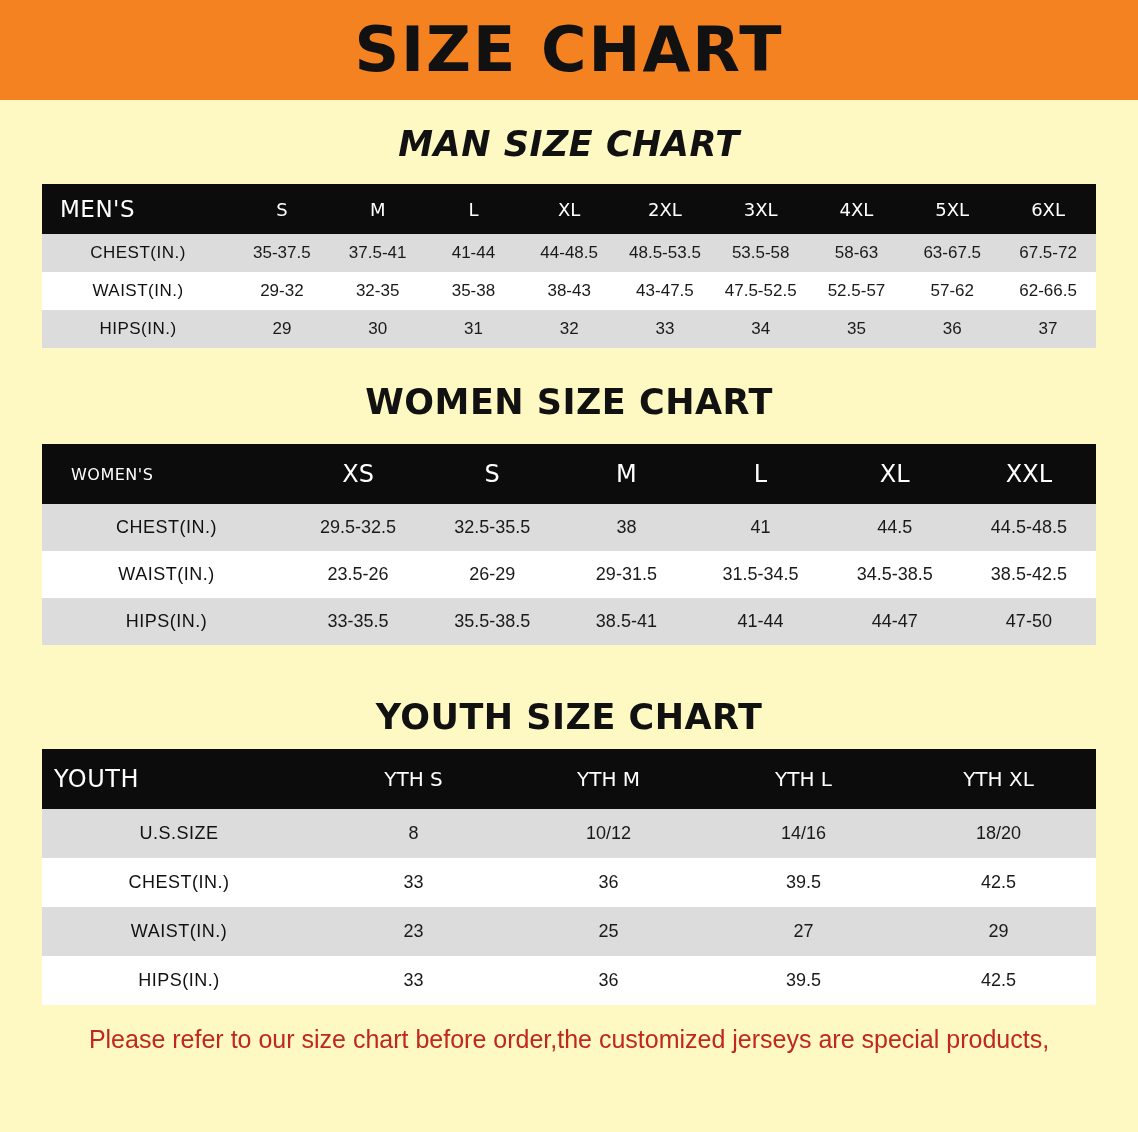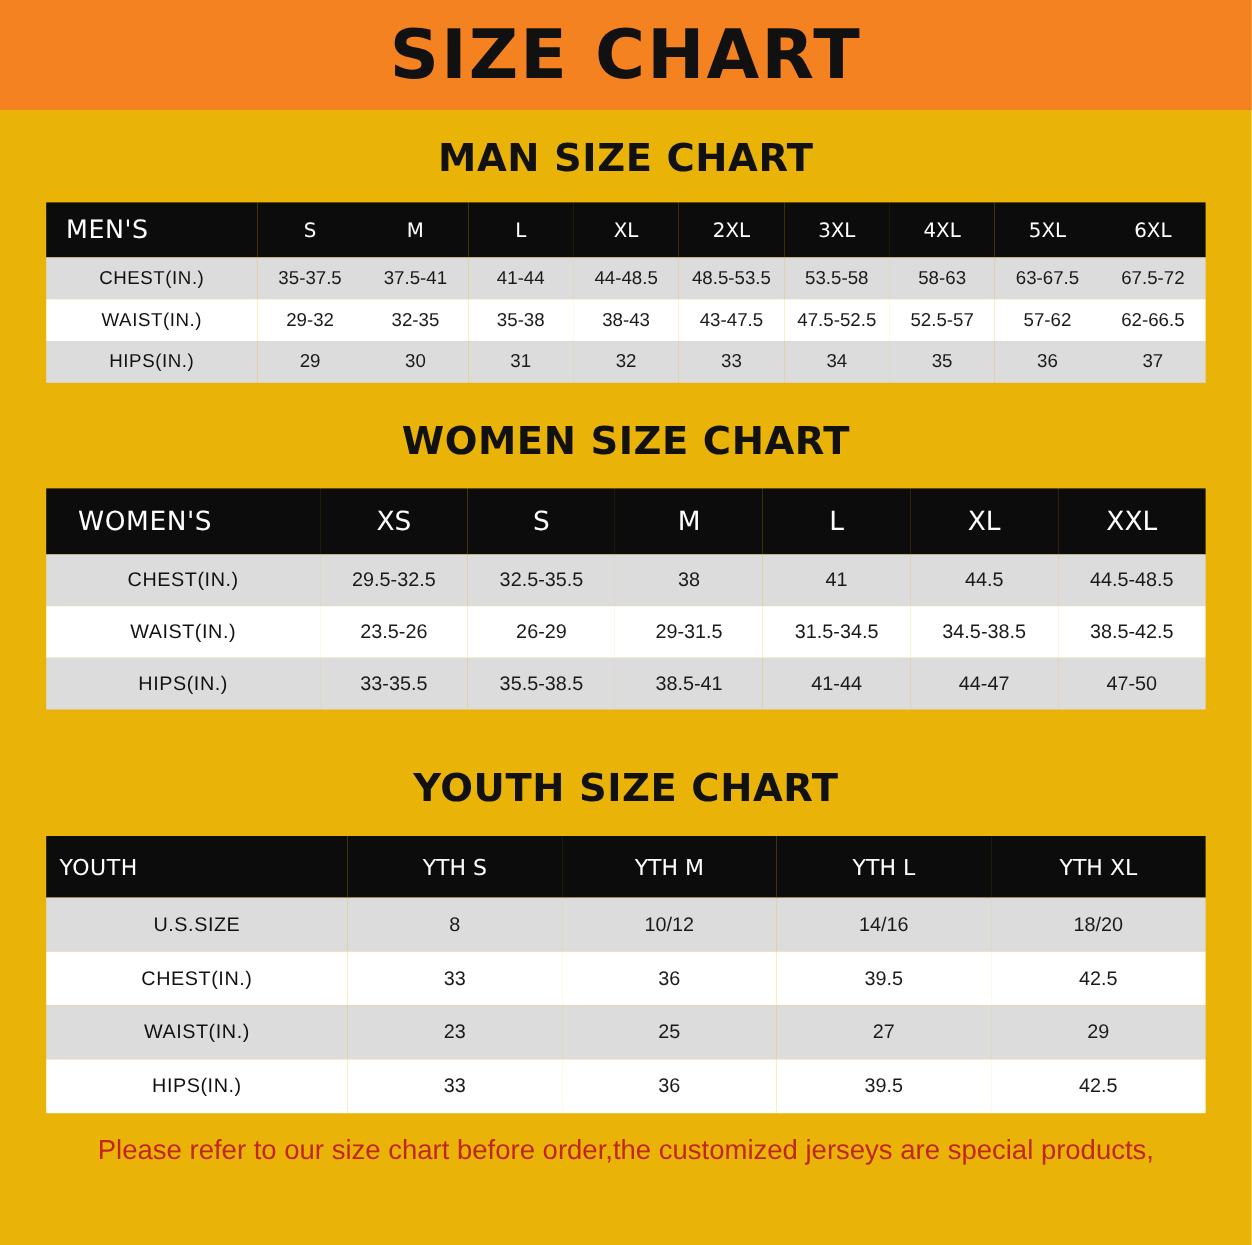--- a/index.html
+++ b/index.html
@@ -11,21 +11,21 @@
     width: 1138px;
     height: 1132px;
     font-family: "Liberation Sans", sans-serif;
     color: #111111;
     overflow: hidden;
   }
   .page {
     width: 1138px;
     height: 1132px;
     position: relative;
-    background: #eab308;
+    background: #fef9c3;
   }
   
   .banner {
     height: 100px;
     background: #f58220;
     display: flex;
     align-items: center;
     justify-content: center;
   }
   .banner-title {
@@ -38,23 +38,23 @@
   }
   
   .section-heading {
     text-align: center;
     font-family: "DejaVu Sans", sans-serif;
     font-weight: 700;
     font-size: 35px;
     color: #111111;
     letter-spacing: 0.5px;
   }
-  #man-heading { margin-top: 24px; margin-bottom: 20px; }
+  #man-heading { margin-top: 24px; margin-bottom: 20px; font-style: italic; }
   #women-heading { margin-top: 34px; margin-bottom: 22px; }
-  #youth-heading { margin-top: 52px; margin-bottom: 23px; text-align: center; }
+  #youth-heading { margin-top: 52px; margin-bottom: 12px; text-align: center; }
 
   
   .table-wrap {
     margin: 0 42px;
   }
   table.size-table {
     width: 1054px;
     border-collapse: collapse;
     table-layout: fixed;
   }
@@ -82,25 +82,25 @@
   table.size-table tbody td.rowhead {
     font-size: 17px;
     color: #111111;
     letter-spacing: 0.5px;
   }
   table.size-table tbody tr.shade td { background: #dcdcdc; }
   table.size-table tbody tr.plain td { background: #ffffff; }
 
   
   #youth-table thead th { font-size: 20px; padding: 16px 2px; }
-  #youth-table thead th.rowhead { font-size: 20px; padding-left: 12px; }
+  #youth-table thead th.rowhead { font-size: 24px; padding-left: 12px; }
   #youth-table tbody td { font-size: 18px; padding: 14px 2px; }
 
   #women-table thead th { font-size: 24px; padding: 16px 2px; }
-  #women-table thead th.rowhead { font-size: 24px; padding-left: 29px; }
+  #women-table thead th.rowhead { font-size: 16px; padding-left: 29px; }
   #women-table tbody td { font-size: 18px; padding: 13px 2px; }
 
   
   .note {
     margin: 18px 38px 0 38px;
     color: #c0271e;
     font-size: 25px;
     line-height: 1.35;
     text-align: center;
     font-family: "Liberation Sans", sans-serif;

